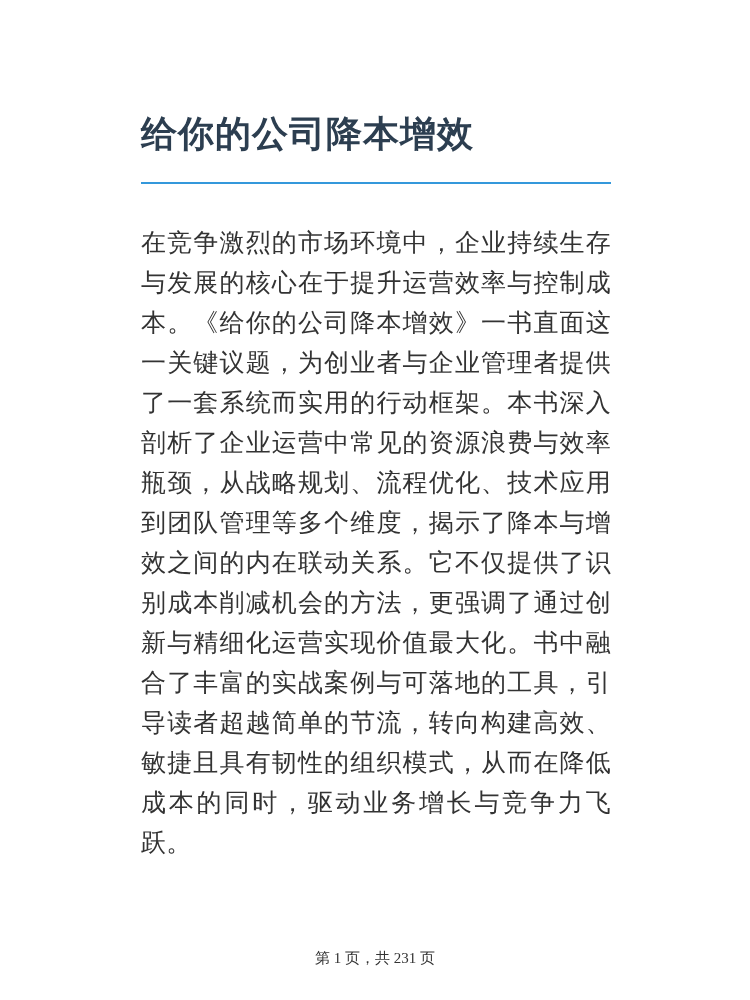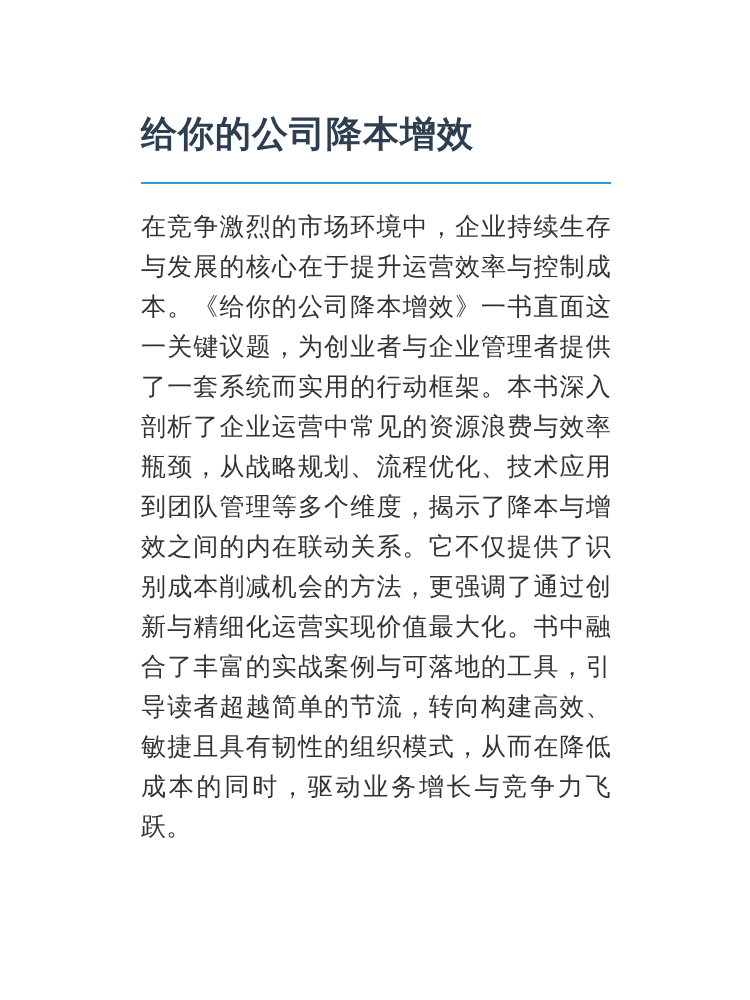--- a/index.html
+++ b/index.html
@@ -43,21 +43,21 @@
     line-height: 34px;
     font-weight: 700;
     letter-spacing: 1px;
     color: var(--heading-color, #e74c3c);
   }
 
   .section-heading.abstract { margin-top: 40px; }
   .section-heading.toc      { margin-top: 38px; }
 
   .body-text {
-    margin-top: 22px;
+    margin-top: 38px;
     font-size: 25px;
     line-height: 40px;
     letter-spacing: 0.3px;
     color: var(--body-color, #333333);
     text-align: justify;
     text-justify: inter-ideograph;
     word-break: break-all;
   }
 
   .page-footer {
@@ -80,13 +80,16 @@
     <h1 class="doc-title">给你的公司降本增效</h1>
 
     <hr class="divider">
 
 
     <p class="body-text">在竞争激烈的市场环境中，企业持续生存与发展的核心在于提升运营效率与控制成本。《给你的公司降本增效》一书直面这一关键议题，为创业者与企业管理者提供了一套系统而实用的行动框架。本书深入剖析了企业运营中常见的资源浪费与效率瓶颈，从战略规划、流程优化、技术应用到团队管理等多个维度，揭示了降本与增效之间的内在联动关系。它不仅提供了识别成本削减机会的方法，更强调了通过创新与精细化运营实现价值最大化。书中融合了丰富的实战案例与可落地的工具，引导读者超越简单的节流，转向构建高效、敏捷且具有韧性的组织模式，从而在降低成本的同时，驱动业务增长与竞争力飞跃。</p>
 
 
   </div>
 
+  <div class="page-footer">
+    <span>第 1 页，共 231 页</span>
+  </div>
 </div>
 
 </body></html>

